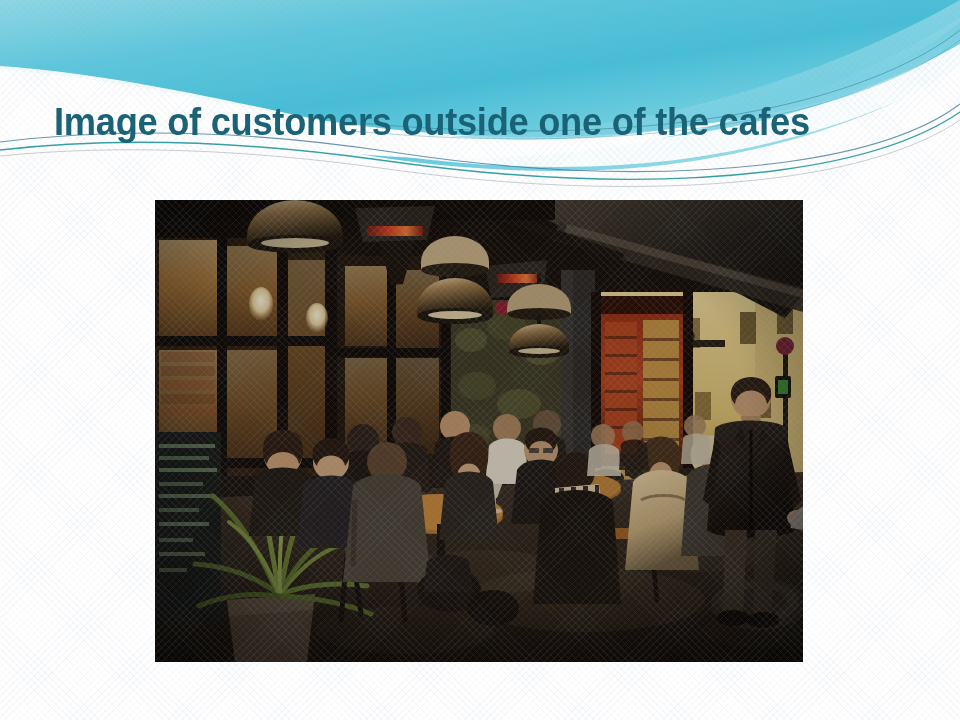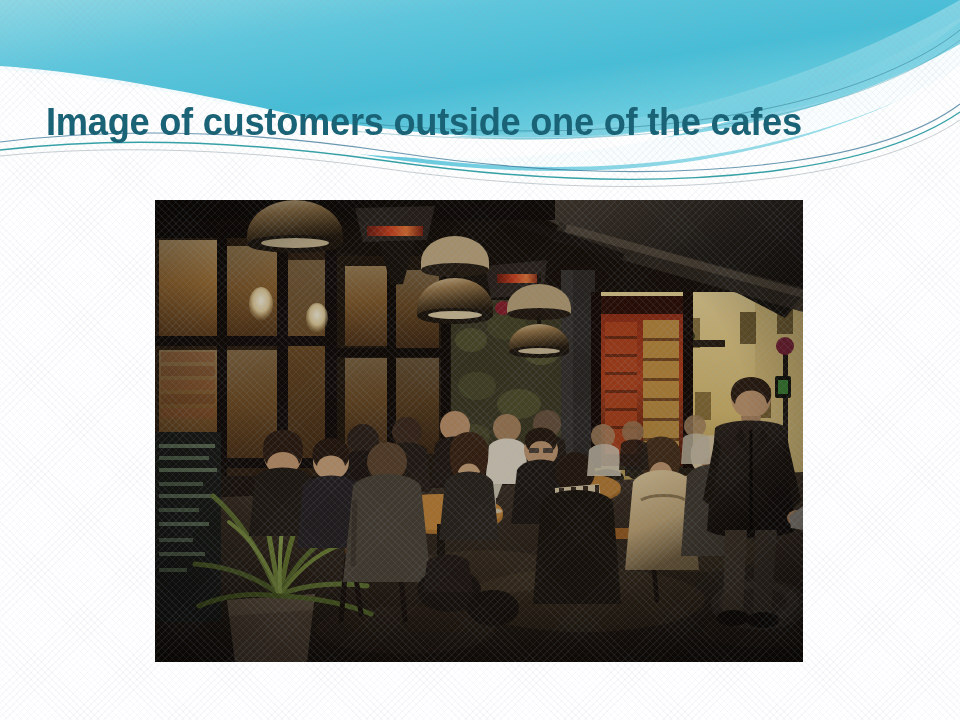--- a/index.html
+++ b/index.html
@@ -38,21 +38,21 @@
     top: 0; left: 0;
     width: 960px;
     height: 210px;
     z-index: 1;
   }
   .header-wave svg { display: block; width: 960px; height: 210px; }
 
   
   .title-block {
     position: absolute;
-    left: 46px;
+    left: 54px;
     top: 96px;
     width: 850px;
     z-index: 4;
   }
   .slide-title {
     margin: 0;
     font-family: "Liberation Sans", sans-serif;
     font-size: 39px;
     line-height: 52px;
     font-weight: bold;

